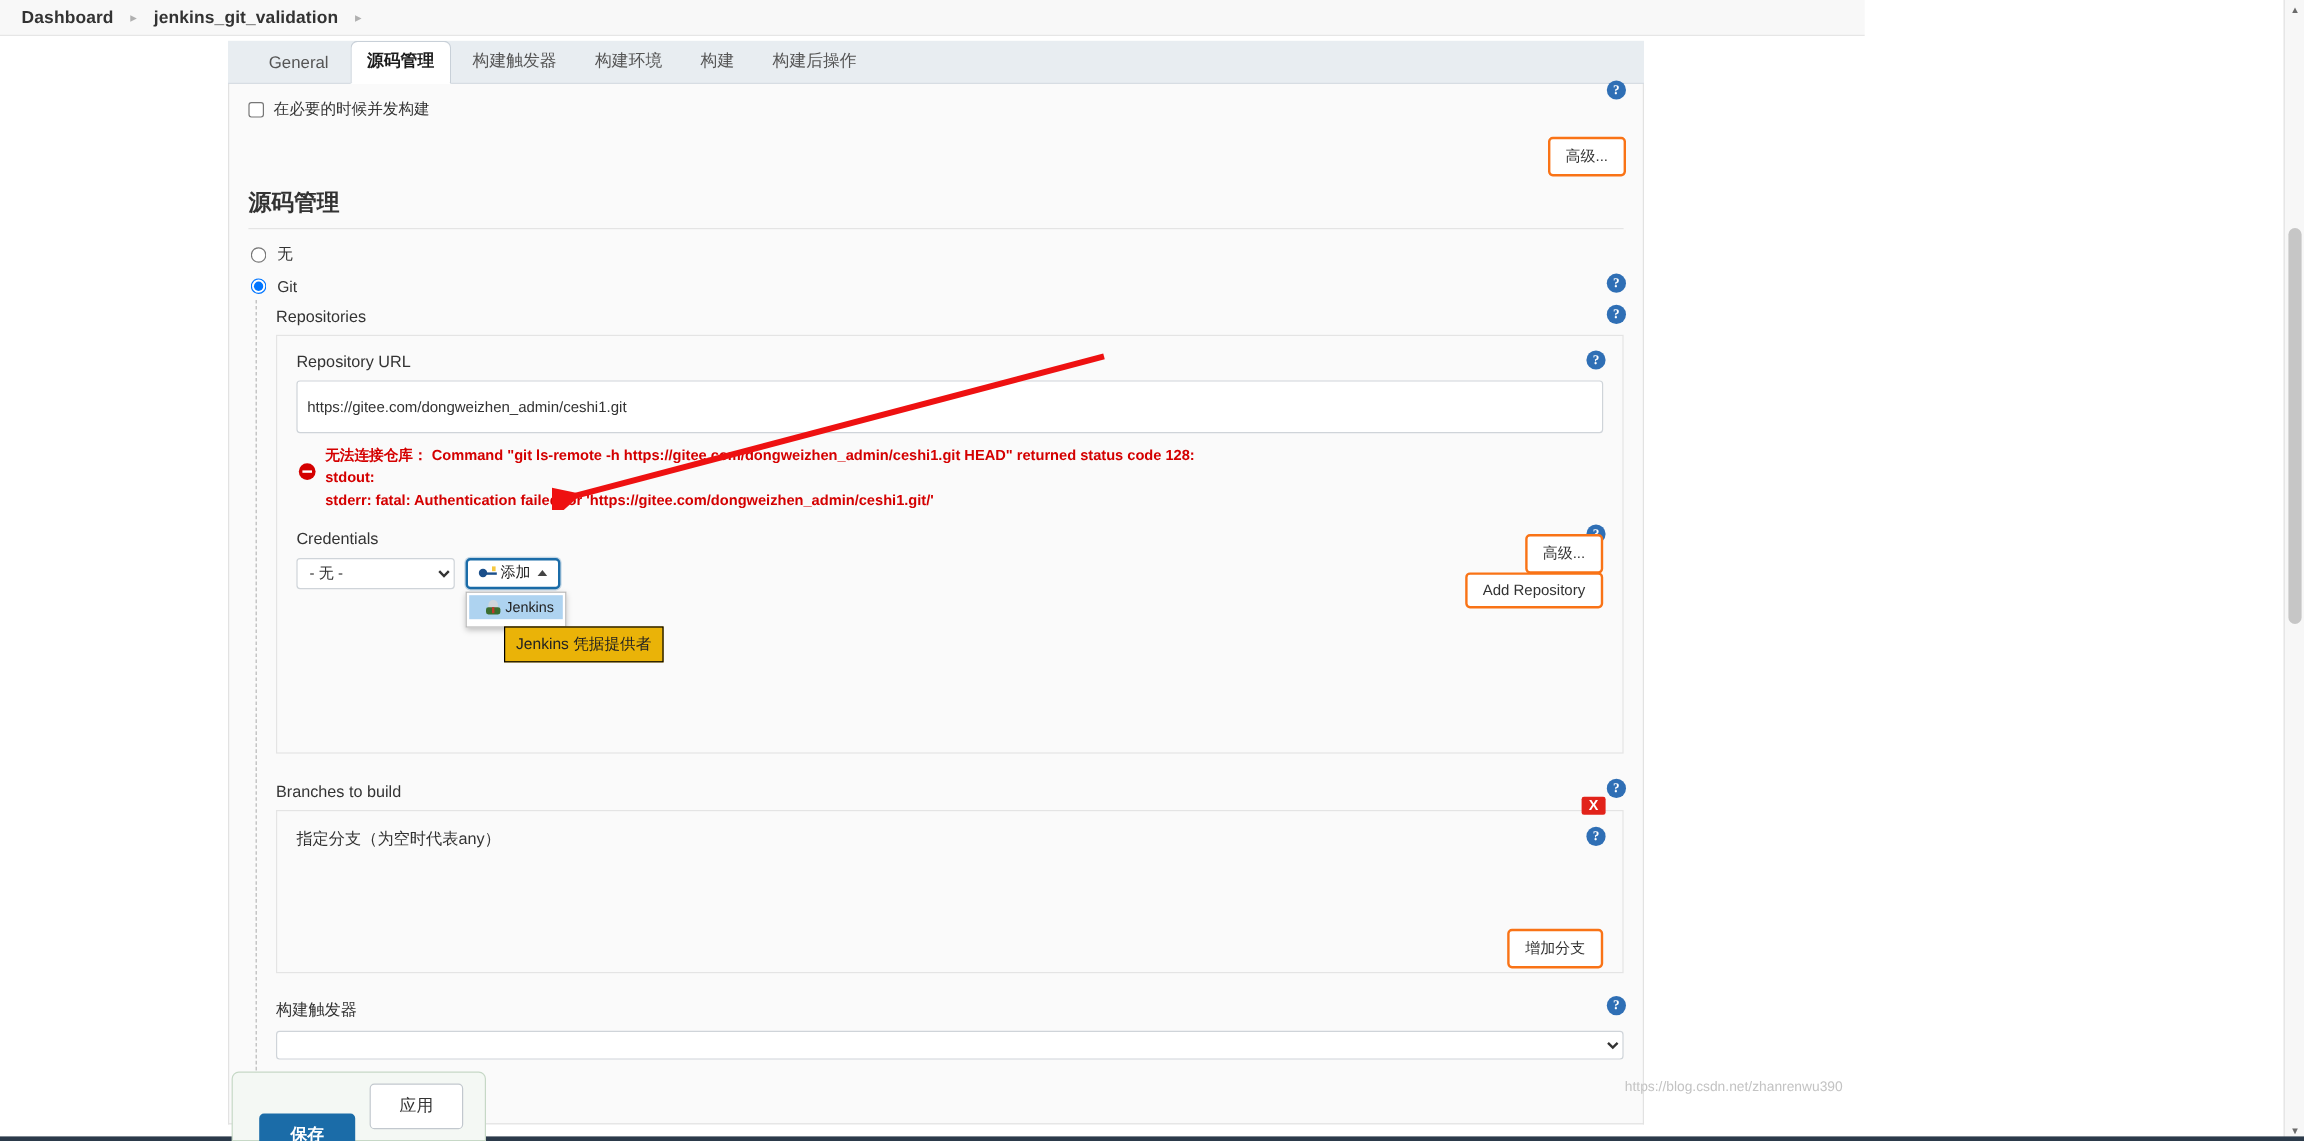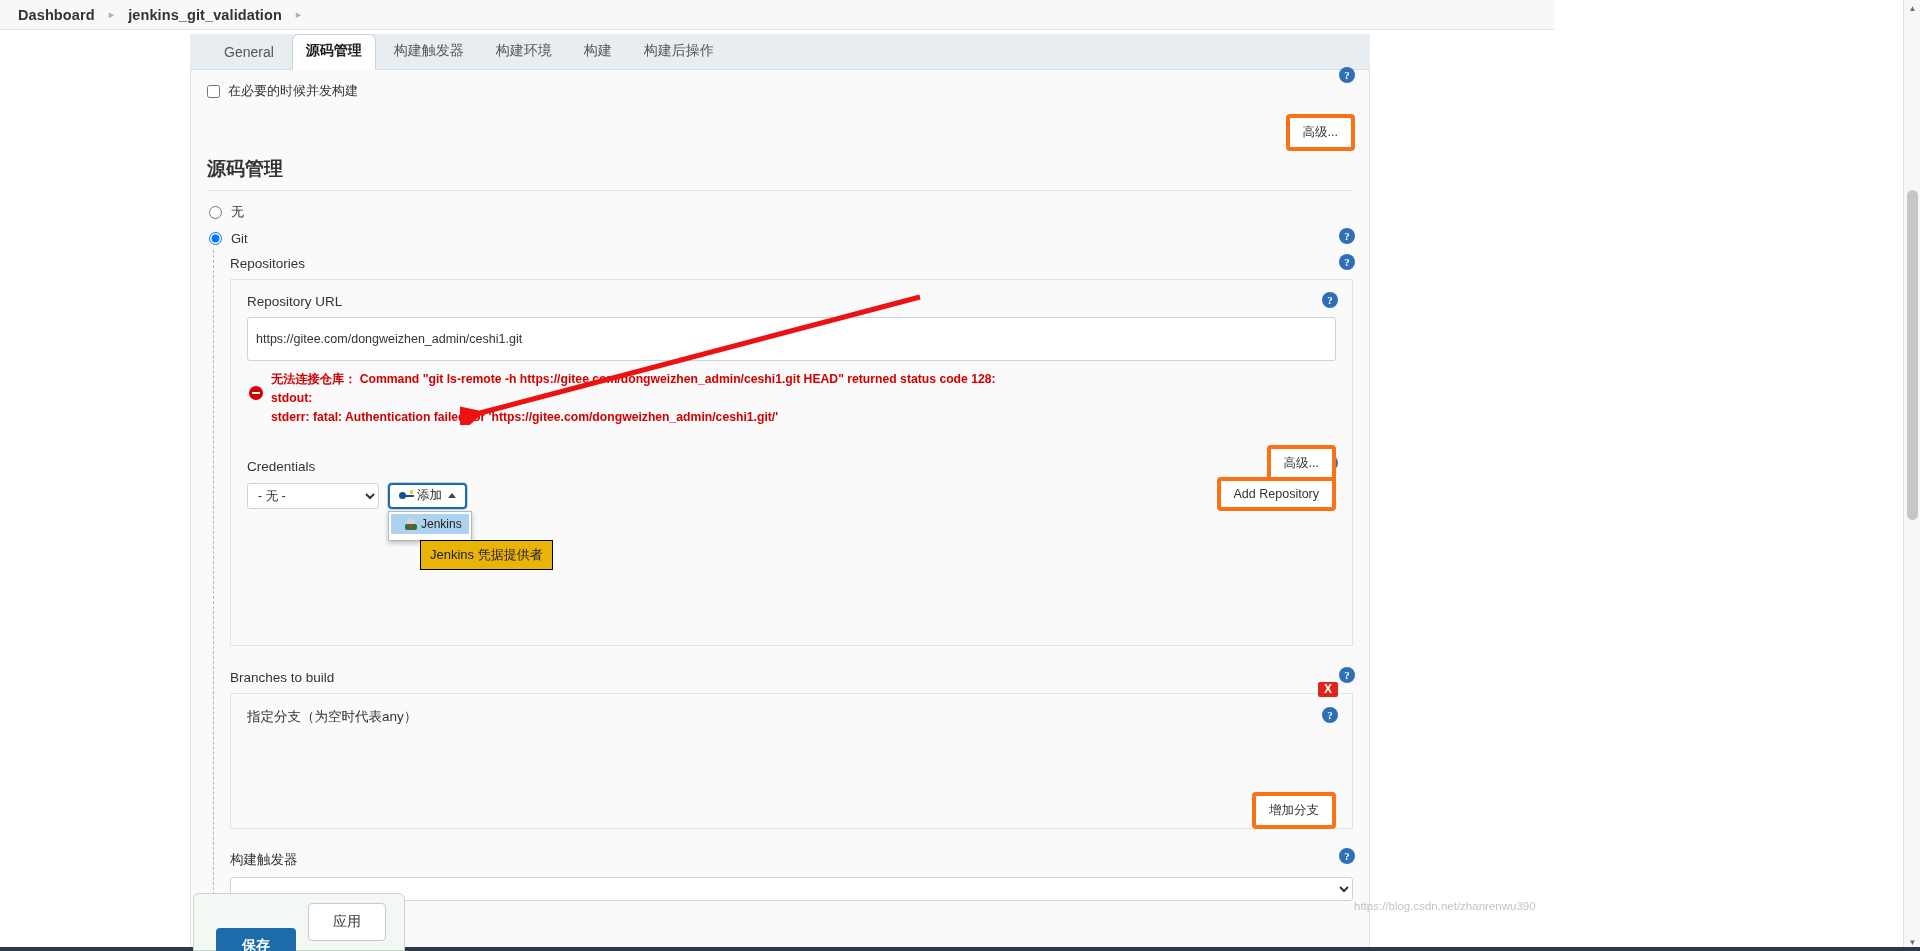--- a/index.html
+++ b/index.html
@@ -92,21 +92,21 @@
     width: 16px; height: 16px; border-radius: 50%;
     background: #2f6fb5; color: #fff;
     font-size: 11px; font-weight: bold;
     display: flex; align-items: center; justify-content: center;
     cursor: pointer; font-family: "Liberation Serif", serif;
   }
 
   .btn {
     font-size: 12.5px;
     background: #fff;
-    border: 4px solid #f97316;
+    border: 2px solid #f97316;
     border-radius: 4px;
     padding: 6px 13px;
     color: #333;
     cursor: pointer;
     font-family: "Liberation Sans", sans-serif;
   }
 
   .section-title {
     font-size: 19px; font-weight: bold; color: #333;
     padding: 10px 0 8px 0;
@@ -426,21 +426,21 @@
             <div class="error-block">
               <div class="error-icon"></div>
               <div class="error-text">
                 <div>无法连接仓库： Command "git ls-remote -h https://gitee.com/dongweizhen_admin/ceshi1.git HEAD" returned status code 128:</div>
                 <div>stdout:</div>
                 <div>stderr: fatal: Authentication failed for 'https://gitee.com/dongweizhen_admin/ceshi1.git/'</div>
               </div>
             </div>
 
             
-            <div style="position:relative;margin-top:32px;">
+            <div style="position:relative;margin-top:14px;">
               <div class="cred-label">Credentials</div>
               <div class="help-icon" style="top:-4px;right:-2px;">?</div>
 
               <div class="cred-row">
                 <select class="cred-select">
                   <option>- 无 -</option>
                 </select>
 
                 <div class="add-btn-wrap">
                   <button class="add-btn">

